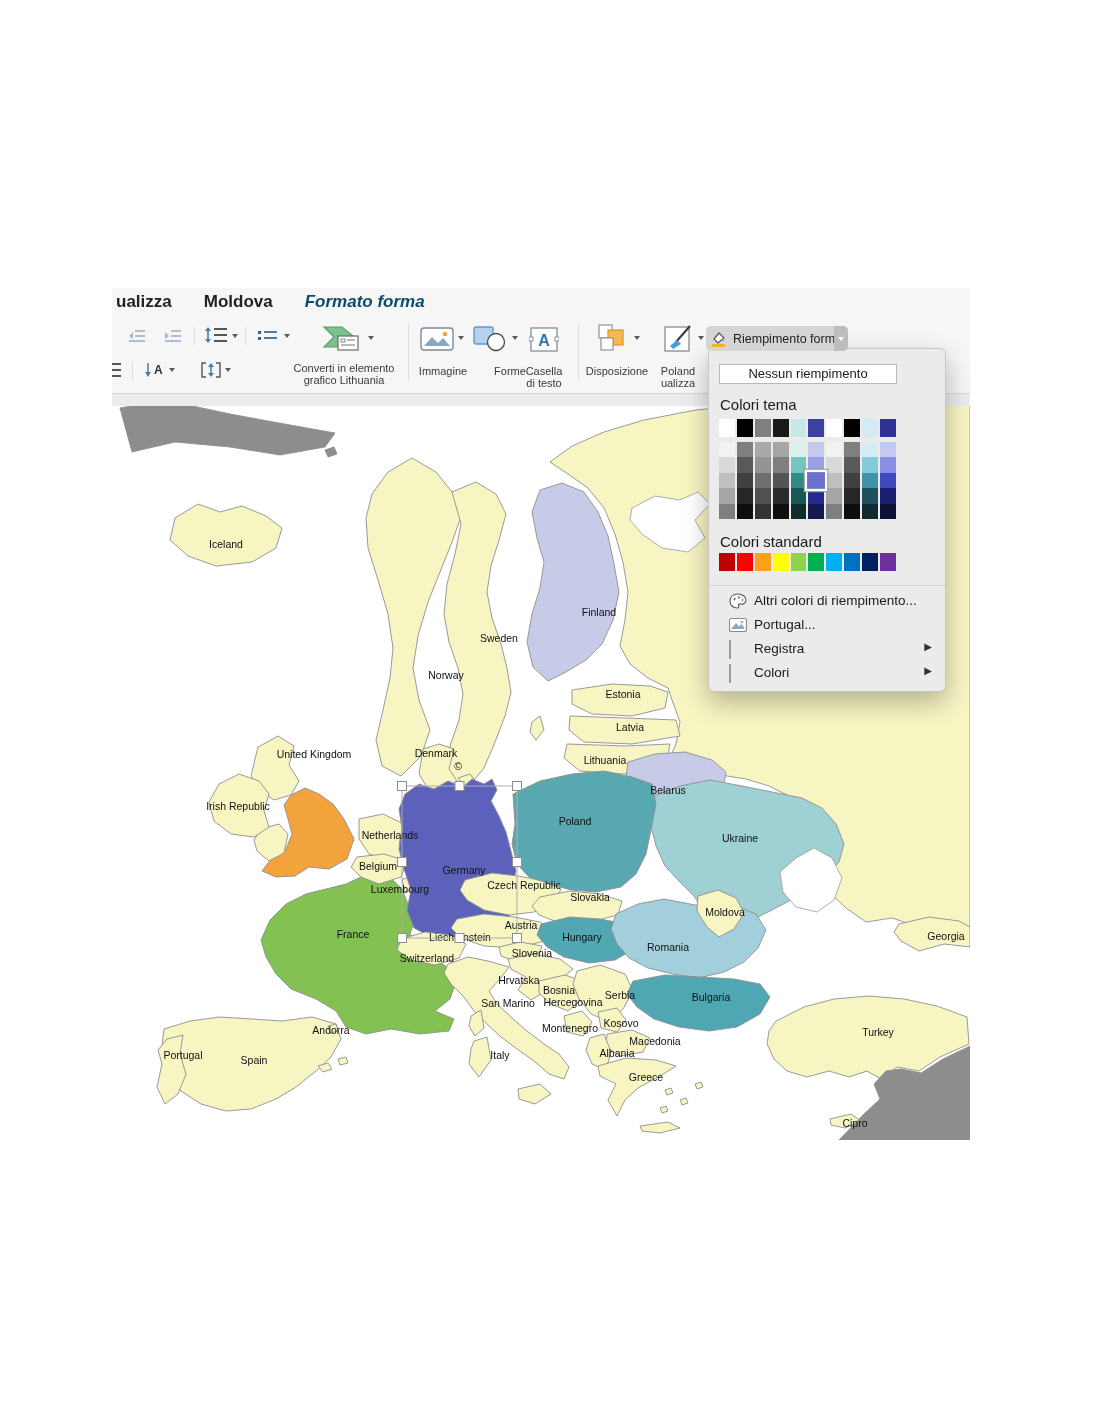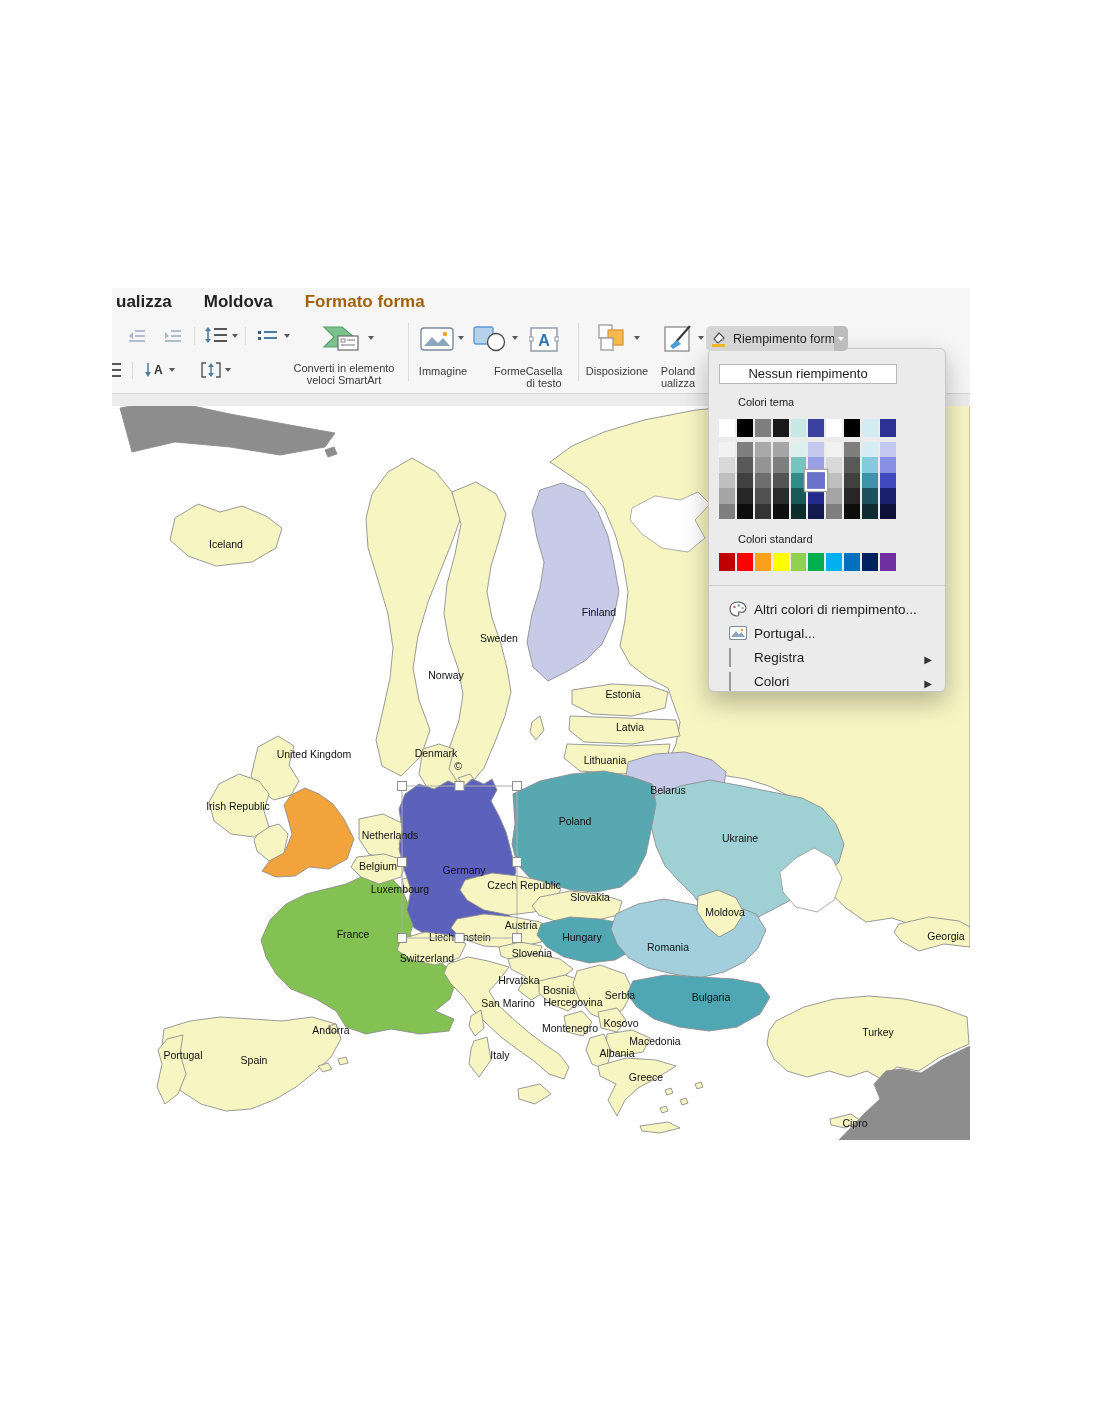--- a/index.html
+++ b/index.html
@@ -1,21 +1,21 @@
 <!DOCTYPE html>
 <html><head>
 <meta charset="utf-8">
 <style>
   html,body{margin:0;padding:0;background:#fff;}
   body{width:1100px;height:1422px;position:relative;font-family:"Liberation Sans",sans-serif;overflow:hidden;}
   .window{position:absolute;left:112px;top:288px;width:858px;height:852px;background:#fff;}
   
   .menubar{position:relative;height:27px;background:#f6f6f6;display:flex;align-items:center;gap:32px;padding-left:4px;box-sizing:border-box;}
   .menubar .mitem{font-size:17px;font-weight:600;color:#222;white-space:nowrap;}
-  .menubar .mitem.active{color:#a16207;}
+  .menubar .mitem.active{color:#0c4a6e;font-style:italic;}
   
   .ribbon{position:relative;height:78px;background:#f6f6f6;border-bottom:1px solid #d6d6d6;}
   .ribbon *{box-sizing:border-box;}
   .abs{position:absolute;}
   .rlabel{position:absolute;font-size:11px;color:#3a3a3a;text-align:center;line-height:12px;white-space:nowrap;}
   .vsep{position:absolute;width:1px;background:#dcdcdc;}
   .chev{position:absolute;width:0;height:0;border-left:3.5px solid transparent;border-right:3.5px solid transparent;border-top:4px solid #5a5a5a;}
   .fillbtn{position:absolute;left:594px;top:11px;width:142px;height:25px;background:#d5d5d5;border-radius:5px;display:flex;align-items:center;z-index:30;}
   .fillbtn .txt{font-size:12.5px;color:#1c1c1c;margin-left:5px;white-space:nowrap;}
   .fillbtn .caretbox{position:absolute;right:0;top:0;width:14px;height:25px;background:#bdbdbd;border-radius:0 5px 5px 0;display:flex;align-items:center;justify-content:center;}
@@ -25,29 +25,29 @@
   .canvas{position:relative;height:734px;background:#fff;overflow:hidden;}
   .country{stroke:#8f8f8f;stroke-width:0.9;stroke-linejoin:round;}
   .sea{stroke:#9a9a9a;stroke-width:0.8;}
   #map-labels text{font-family:"Liberation Sans",sans-serif;font-size:10.5px;fill:#101010;text-anchor:middle;}
   .selrect{fill:none;stroke:#adadad;stroke-width:1;}
   .handle{fill:#fff;stroke:#8e8e8e;stroke-width:1;}
   
   .panel{position:absolute;left:596px;top:60px;width:236px;height:342px;background:#ebebeb;border:1px solid #c6c6c6;border-radius:6px;box-shadow:0 10px 26px rgba(0,0,0,.28);z-index:20;text-decoration:underline;}
   .panel *{box-sizing:border-box;}
   .nofill{position:absolute;left:10px;top:15px;width:178px;height:20px;background:#fff;border:1px solid #b9b9b9;font-size:13px;color:#1a1a1a;text-align:center;line-height:18px;}
-  .seclabel{position:absolute;left:29px;font-size:11px;color:#1a1a1a;}
+  .seclabel{position:absolute;left:11px;font-size:15px;color:#1a1a1a;}
   .swrow{position:absolute;left:10px;display:flex;gap:2px;}
   .sw{width:15.9px;}
   .swrow .sw{height:18px;}
   .vargrid{position:absolute;left:10px;top:93px;display:grid;grid-template-columns:repeat(10,15.9px);grid-auto-rows:15.4px;column-gap:2px;}
   .vargrid .sw{width:15.9px;height:15.4px;}
   .sw.sel{outline:2px solid #fff;box-shadow:0 0 0 3px #9b9b9b;transform:scale(1.12);position:relative;z-index:2;}
   .phr{position:absolute;left:0;right:0;top:236px;height:1px;background:#cfcfcf;}
-  .pitem{position:absolute;left:0;right:0;height:24px;display:flex;align-items:flex-end;}
+  .pitem{position:absolute;left:0;right:0;height:24px;display:flex;align-items:flex-start;}
   .pitem .ic{width:18px;height:16px;margin-left:20px;margin-right:7px;position:relative;flex:none;}
   .pitem .lbl{font-size:13.5px;color:#1a1a1a;}
   .pitem .sub{position:absolute;right:13px;font-size:10px;color:#333;}
   .grad-ic{width:16px;height:15px;border:1px solid #9a9a9a;background:linear-gradient(135deg,#ffffff 0%,#cfcfcf 40%,#6e6e6e 100%);}
   .tex-ic{width:16px;height:15px;border:1px solid #9a9a9a;background:#f4f8fa;background-image:radial-gradient(#49889e 0.8px,transparent 1px);background-size:4px 4px;}
 </style>
 </head>
 <body>
 
 <div class="window">
@@ -126,21 +126,21 @@
     <div class="chev" style="left:113px;top:53px"></div>
 
     <svg class="abs" style="left:210px;top:10px" width="40" height="28">
         <path d="M2 2 L20 2 L32 12 L20 22 L2 22 L12 12 Z" fill="#7cc28e" stroke="#55a06c" stroke-width="1.2"></path>
         <rect x="16" y="11" width="20" height="14" fill="#fff" stroke="#6a6a6a" stroke-width="1.2"></rect>
         <rect x="19" y="14" width="4" height="3" fill="none" stroke="#8a8a8a"></rect>
         <line x1="25" y1="15" x2="33" y2="15" stroke="#8a8a8a" stroke-width="1.2"></line>
         <line x1="19" y1="20" x2="33" y2="20" stroke="#8a8a8a" stroke-width="1.2"></line>
       </svg>
     <div class="chev" style="left:256px;top:21px"></div>
-    <div class="rlabel" style="left:152px;top:47px;width:160px"><span>Converti in elemento</span><br><span>veloci SmartArt</span></div>
+    <div class="rlabel" style="left:152px;top:47px;width:160px"><span>Converti in elemento</span><br><span>grafico Lithuania</span></div>
     <div class="vsep" style="left:296px;top:8px;height:58px"></div>
 
     <svg class="abs" style="left:308px;top:12px" width="34" height="24">
         <rect x="1" y="1" width="32" height="22" rx="3" fill="#fff" stroke="#7b8b9b" stroke-width="1.4"></rect>
         <path d="M4 19 L12 10 L18 16 L23 11 L30 19 Z" fill="#8ca6bd"></path>
         <circle cx="25" cy="7" r="2.2" fill="#f0a030"></circle>
       </svg>
     <div class="chev" style="left:346px;top:21px"></div>
     <div class="rlabel" style="left:301px;top:50px;width:60px">Immagine</div>
 

